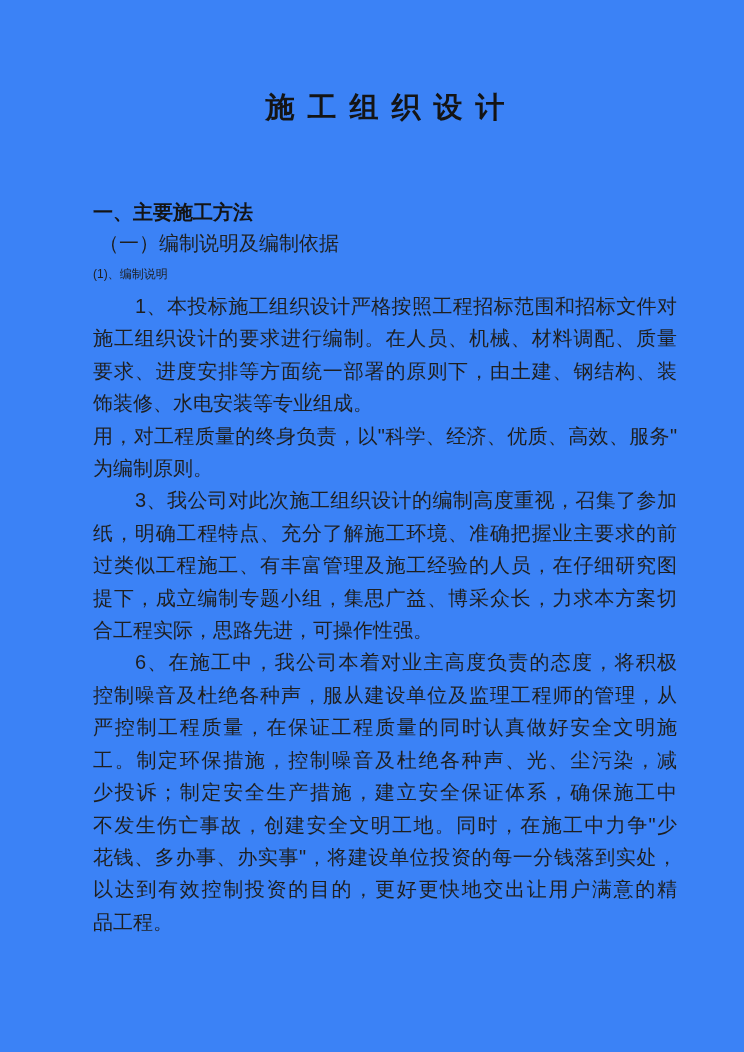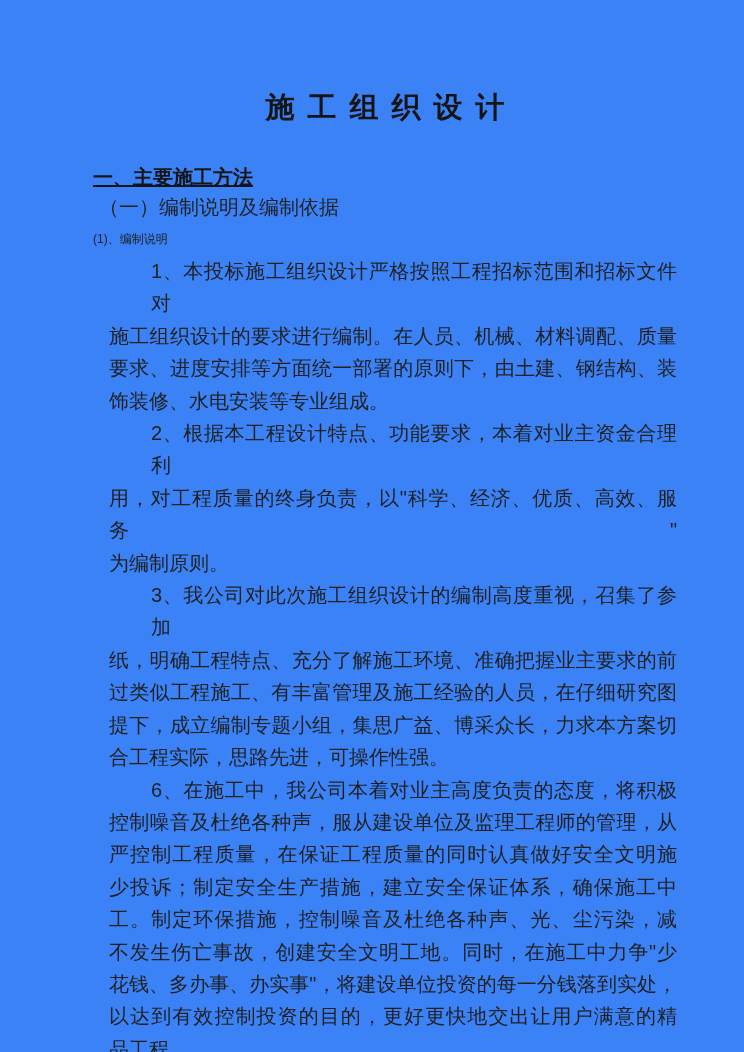--- a/index.html
+++ b/index.html
@@ -32,46 +32,43 @@
     font-size: 29px;
     line-height: 38px;
     font-weight: 700;
     color: #141414;
     text-align: center;
     letter-spacing: 13px;
     text-indent: 13px;
     white-space: nowrap;
   }
   .h1 {
-    margin-top: 36px;
+    margin-top: 71px;
     font-size: 20px;
     line-height: 31px;
     font-weight: 700;
     color: #141414;
-    text-decoration: underline;
   }
   .h2 {
     font-size: 20px;
     line-height: 31px;
     padding-left: 6px;
-    font-family: Liberation Mono, monospace;
   }
   .h3 {
     font-size: 12px;
     line-height: 31px;
   }
   .para {
     font-size: 20px;
   }
   .line {
     line-height: 32.4px;
     text-align: justify;
     text-align-last: justify;
     color: #1f1f1f;
-    margin-left: 16px;
   }
   .line.first {
     padding-left: 42px;
   }
   .line.last {
     text-align-last: left;
   }
 </style>
 </head>
 <body>
@@ -86,39 +83,38 @@
     <div class="h3">(1)、编制说明</div>
 
     <div class="para">
       <div class="line first">1、本投标施工组织设计严格按照工程招标范围和招标文件对</div>
       <div class="line">施工组织设计的要求进行编制。在人员、机械、材料调配、质量</div>
       <div class="line">要求、进度安排等方面统一部署的原则下，由土建、钢结构、装</div>
       <div class="line last">饰装修、水电安装等专业组成。</div>
     </div>
 
     <div class="para">
-      <div class="line first">2、根据本工程设计特点、功能要求，本着对业主资金合理利</div>
       <div class="line">用，对工程质量的终身负责，以"科学、经济、优质、高效、服务"</div>
       <div class="line last">为编制原则。</div>
     </div>
 
     <div class="para">
       <div class="line first">3、我公司对此次施工组织设计的编制高度重视，召集了参加</div>
       <div class="line">纸，明确工程特点、充分了解施工环境、准确把握业主要求的前</div>
       <div class="line">过类似工程施工、有丰富管理及施工经验的人员，在仔细研究图</div>
       <div class="line">提下，成立编制专题小组，集思广益、博采众长，力求本方案切</div>
       <div class="line last">合工程实际，思路先进，可操作性强。</div>
     </div>
 
     <div class="para">
       <div class="line first">6、在施工中，我公司本着对业主高度负责的态度，将积极</div>
       <div class="line">控制噪音及杜绝各种声，服从建设单位及监理工程师的管理，从</div>
       <div class="line">严控制工程质量，在保证工程质量的同时认真做好安全文明施</div>
+      <div class="line">工。制定环保措施，控制噪音及杜绝各种声、光、尘污染，减</div>
       <div class="line">少投诉；制定安全生产措施，建立安全保证体系，确保施工中</div>
-      <div class="line">工。制定环保措施，控制噪音及杜绝各种声、光、尘污染，减</div>
       <div class="line">不发生伤亡事故，创建安全文明工地。同时，在施工中力争"少</div>
       <div class="line">花钱、多办事、办实事"，将建设单位投资的每一分钱落到实处，</div>
       <div class="line">以达到有效控制投资的目的，更好更快地交出让用户满意的精</div>
       <div class="line last">品工程。</div>
     </div>
 
   </div>
 </div>
 
 </body></html>

